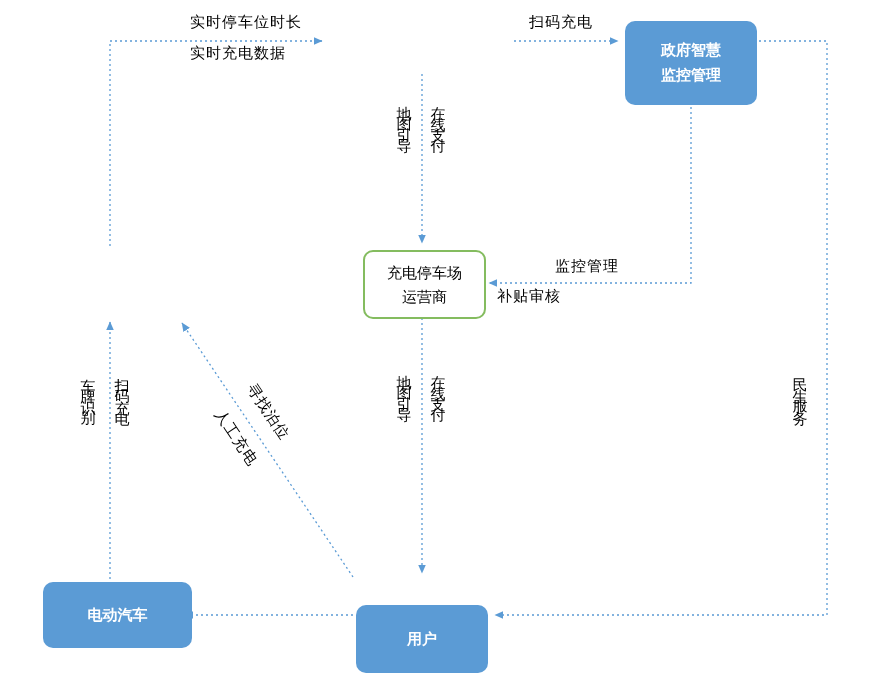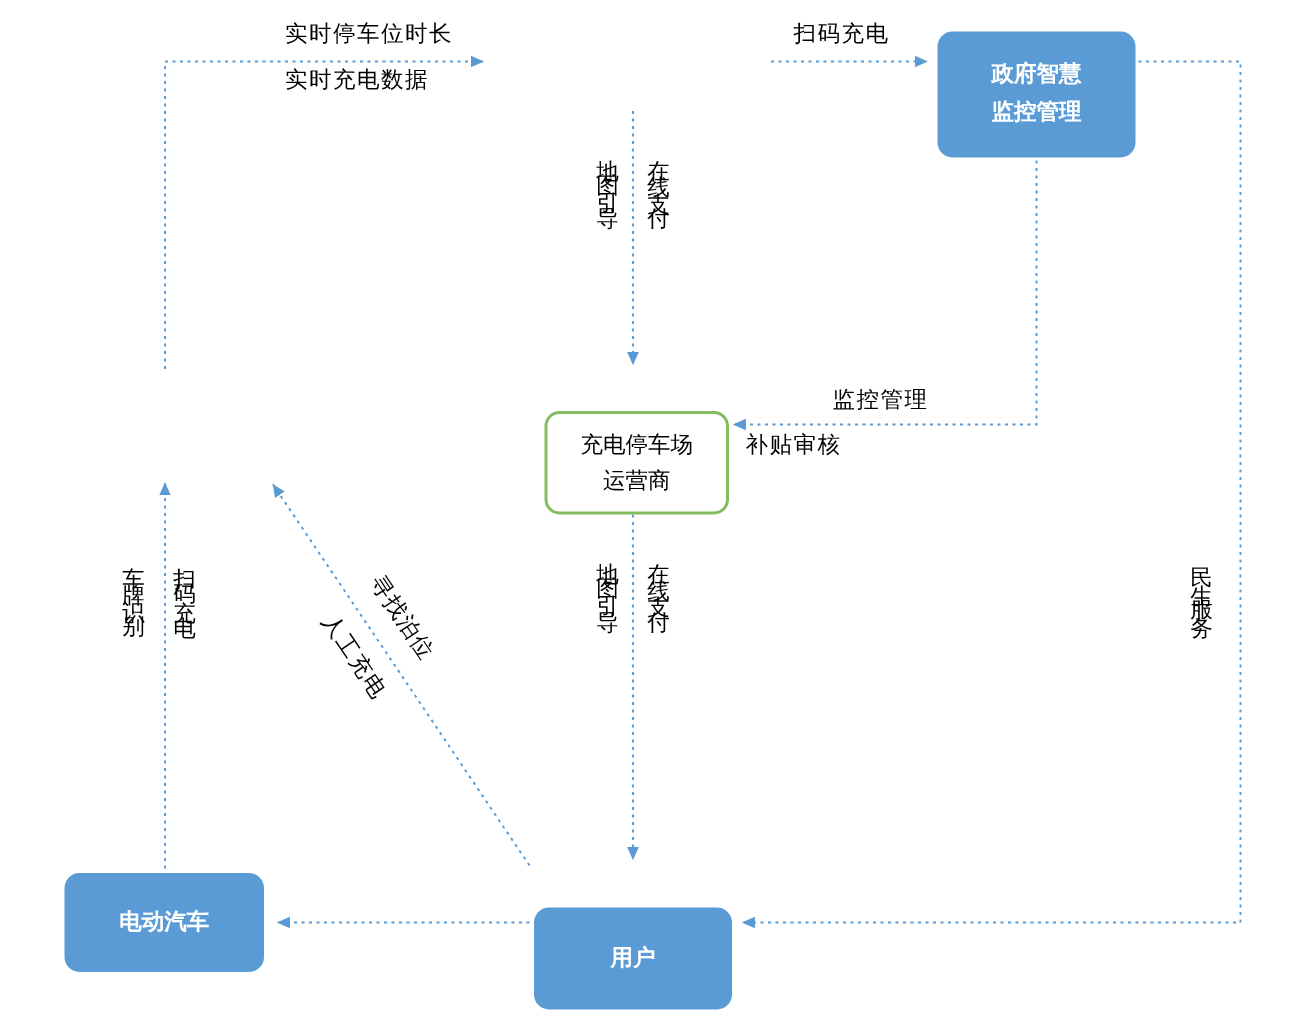--- a/index.html
+++ b/index.html
@@ -14,21 +14,20 @@
     position: absolute; background: var(--box-fill, #5B9BD5); border-radius: 10px;
     color: #fff; font-weight: bold; font-size: 15px; line-height: 1.65;
     display: flex; flex-direction: column; align-items: center; justify-content: center;
     text-align: center;
   }
   .greenbox {
     position: absolute; background: #fff; border: 2px solid var(--green-border, #84BC5F);
     border-radius: 10px; color: #000; font-size: 15px; line-height: 1.6;
     display: flex; flex-direction: column; align-items: center; justify-content: center;
     text-align: center;
-    margin-top: 24px;
   }
   .platform { position: absolute; left: 330px; top: 14px; width: 182px; height: 56px; }
   .platform svg { position: absolute; left: 0; top: 0; width: 100%; height: 100%; overflow: visible; }
   .platform .wave { fill: #fff; stroke: var(--green-border, #84BC5F); stroke-width: 2; }
   .platform .plabel {
     position: absolute; left: 0; top: 0; width: 100%; height: 100%;
     display: flex; align-items: center; justify-content: center;
     color: var(--platform-text, #FF0000); font-weight: bold; font-size: 16px; letter-spacing: 1px;
   }
   .elabel {
@@ -65,21 +64,21 @@
     <span>政府智慧</span>
     <span>监控管理</span>
   </div>
 
 
   <div class="greenbox" style="left:363px; top:250px; width:119px; height:65px;">
     <span>充电停车场</span>
     <span>运营商</span>
   </div>
 
-  <div class="bluebox" style="left:43px; top:582px; width:133px; height:66px;">
+  <div class="bluebox" style="left:43px; top:582px; width:149px; height:66px;">
     <span>电动汽车</span>
   </div>
 
   <div class="bluebox" style="left:356px; top:605px; width:132px; height:68px;">
     <span>用户</span>
   </div>
 
   <div class="elabel" style="left:190px; top:13px;">实时停车位时长</div>
   <div class="elabel" style="left:190px; top:44px;">实时充电数据</div>
   <div class="elabel" style="left:529px; top:13px;">扫码充电</div>

